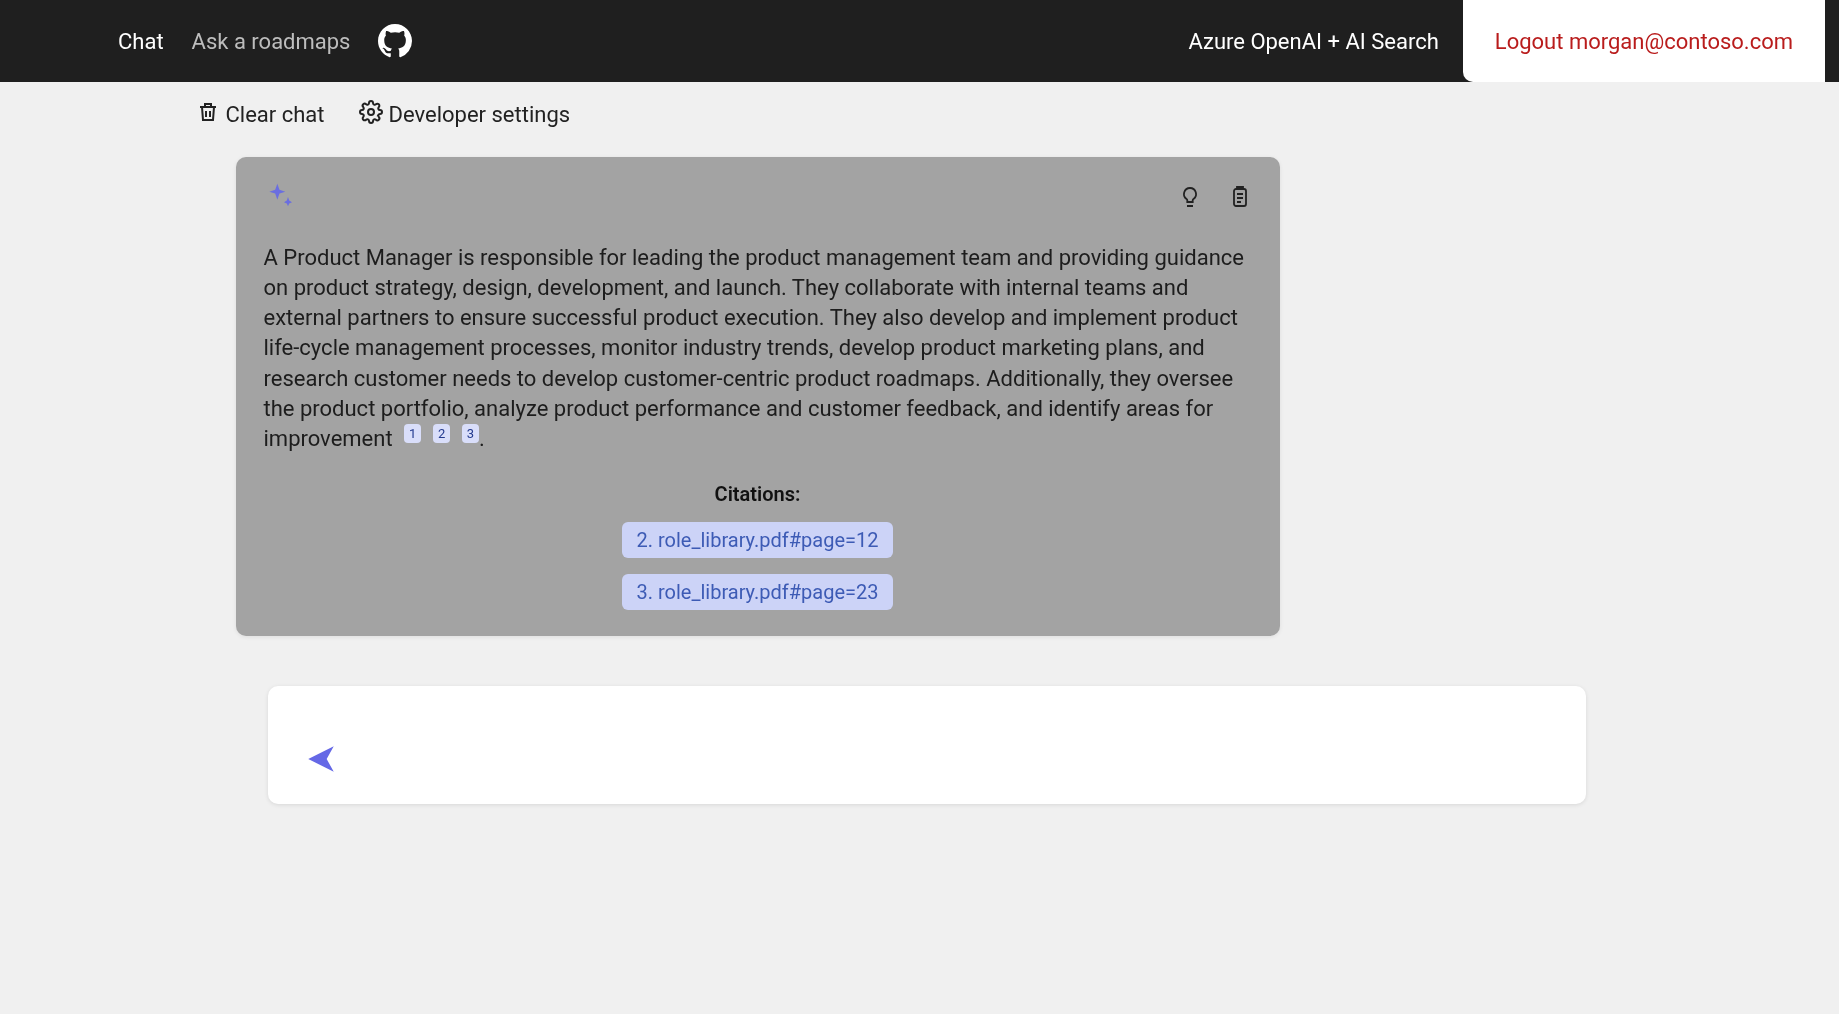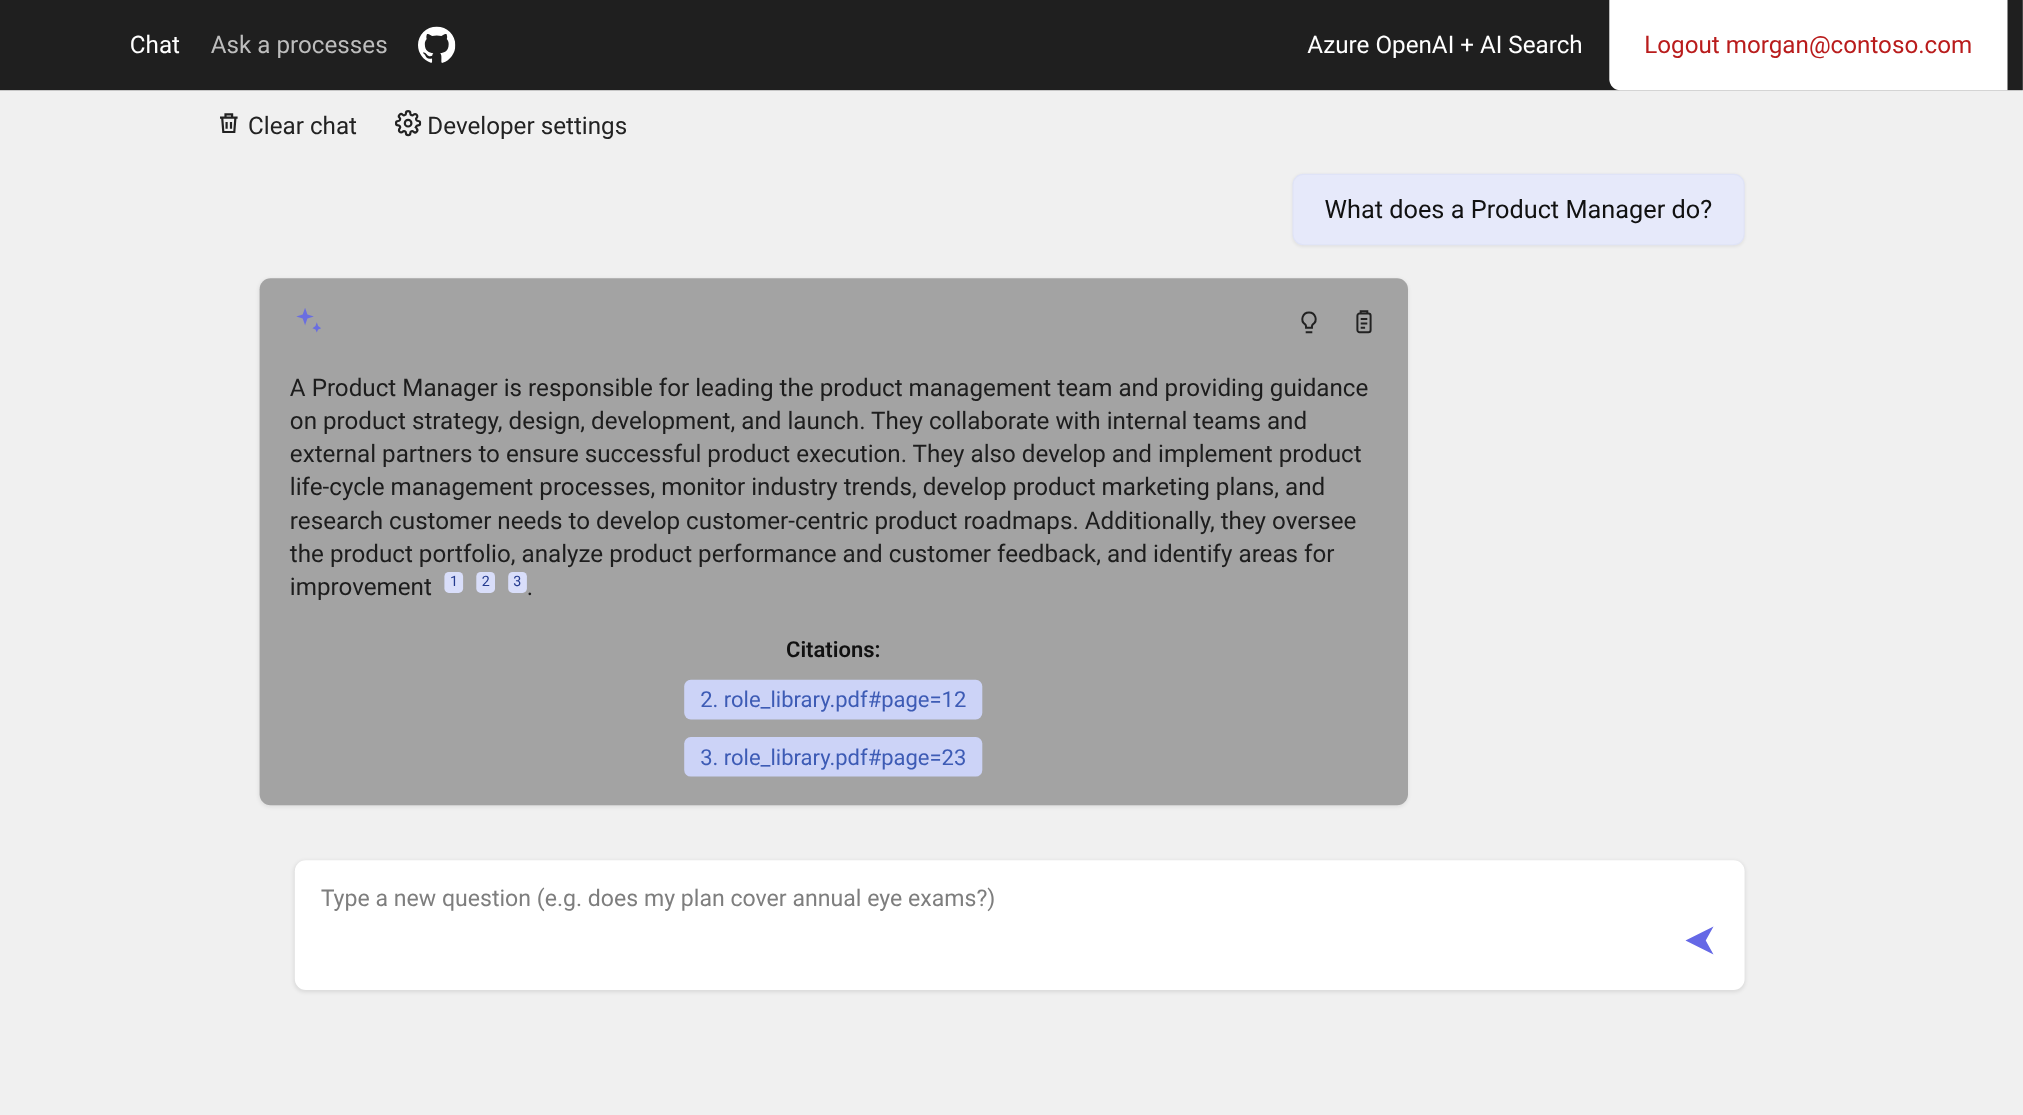--- a/index.html
+++ b/index.html
@@ -195,21 +195,21 @@
   }
   .send-btn svg { width: 34px; height: 34px; fill: #6568e6; }
 </style>
 </head>
 <body>
 
 <div class="header">
 
   <div class="header-nav">
     <span class="nav-link">Chat</span>
-    <span class="nav-link dim">Ask a processes</span>
+    <span class="nav-link dim">Ask a roadmaps</span>
     <span class="github-icon">
       <svg viewBox="0 0 16 16">
           <path d="M8 0C3.58 0 0 3.58 0 8c0 3.54 2.29 6.53 5.47 7.59.4.07.55-.17.55-.38 0-.19-.01-.82-.01-1.49-2.01.37-2.53-.49-2.69-.94-.09-.23-.48-.94-.82-1.13-.28-.15-.68-.52-.01-.53.63-.01 1.08.58 1.23.82.72 1.21 1.87.87 2.33.66.07-.52.28-.87.51-1.07-1.78-.2-3.64-.89-3.64-3.95 0-.87.31-1.59.82-2.15-.08-.2-.36-1.02.08-2.12 0 0 .67-.21 2.2.82a7.55 7.55 0 0 1 2-.27c.68 0 1.36.09 2 .27 1.53-1.04 2.2-.82 2.2-.82.44 1.1.16 1.92.08 2.12.51.56.82 1.27.82 2.15 0 3.07-1.87 3.75-3.65 3.95.29.25.54.73.54 1.48 0 1.07-.01 1.93-.01 2.2 0 .21.15.46.55.38A8.01 8.01 0 0 0 16 8c0-4.42-3.58-8-8-8z"></path>
         </svg>
     </span>
   </div>
 
   <div class="header-spacer"></div>
 
   <div class="header-subtitle">Azure OpenAI + AI Search</div>
@@ -234,21 +234,20 @@
             <circle cx="12" cy="12" r="3"></circle>
             <path d="M19.4 15a1.7 1.7 0 0 0 .34 1.87l.06.06a2 2 0 1 1-2.83 2.83l-.06-.06a1.7 1.7 0 0 0-1.87-.34 1.7 1.7 0 0 0-1 1.56V21a2 2 0 1 1-4 0v-.09a1.7 1.7 0 0 0-1-1.56 1.7 1.7 0 0 0-1.87.34l-.06.06a2 2 0 1 1-2.83-2.83l.06-.06a1.7 1.7 0 0 0 .34-1.87 1.7 1.7 0 0 0-1.56-1H3a2 2 0 1 1 0-4h.09a1.7 1.7 0 0 0 1.56-1 1.7 1.7 0 0 0-.34-1.87l-.06-.06a2 2 0 1 1 2.83-2.83l.06.06c.5.5 1.24.64 1.87.34.62-.26 1-.87 1-1.56V3a2 2 0 1 1 4 0v.09c0 .69.38 1.3 1 1.56.63.3 1.37.16 1.87-.34l.06-.06a2 2 0 1 1 2.83 2.83l-.06.06a1.7 1.7 0 0 0-.34 1.87c.26.62.87 1 1.56 1H21a2 2 0 1 1 0 4h-.09a1.7 1.7 0 0 0-1.56 1z"></path>
           </svg>
       </span>
       <span>Developer settings</span>
     </span>
   </div>
 
   <div class="chat-col">
 
-    <div class="user-bubble">What does a Product Manager do?</div>
 
     <div class="assistant-card">
       <div class="assistant-head">
         <span class="sparkle-icon">
           <svg viewBox="0 0 24 24">
               <path d="M10 2l1.6 4.6L16 8l-4.4 1.4L10 14l-1.6-4.6L4 8l4.4-1.4L10 2zm8 10l.9 2.6L21 16l-2.1.9L18 19l-.9-2.1L15 16l2.1-1.4L18 12z"></path>
             </svg>
         </span>
         <span class="spacer"></span>
         <span class="icon-btn">
@@ -272,21 +271,20 @@
       </div>
 
       <div class="citations-row">
         <span class="citations-label">Citations:</span>
         <span class="citation-chip">2. role_library.pdf#page=12</span>
         <span class="citation-chip">3. role_library.pdf#page=23</span>
       </div>
     </div>
 
     <div class="input-wrap">
-      <textarea placeholder="Type a new question (e.g. does my plan cover annual eye exams?)" style=""></textarea>
       <span class="send-btn">
         <span>
           <svg viewBox="0 0 24 24">
               <path d="M3 12l18-9-5 9 5 9-18-9zm0 0h13"></path>
             </svg>
         </span>
       </span>
     </div>
 
   </div>

